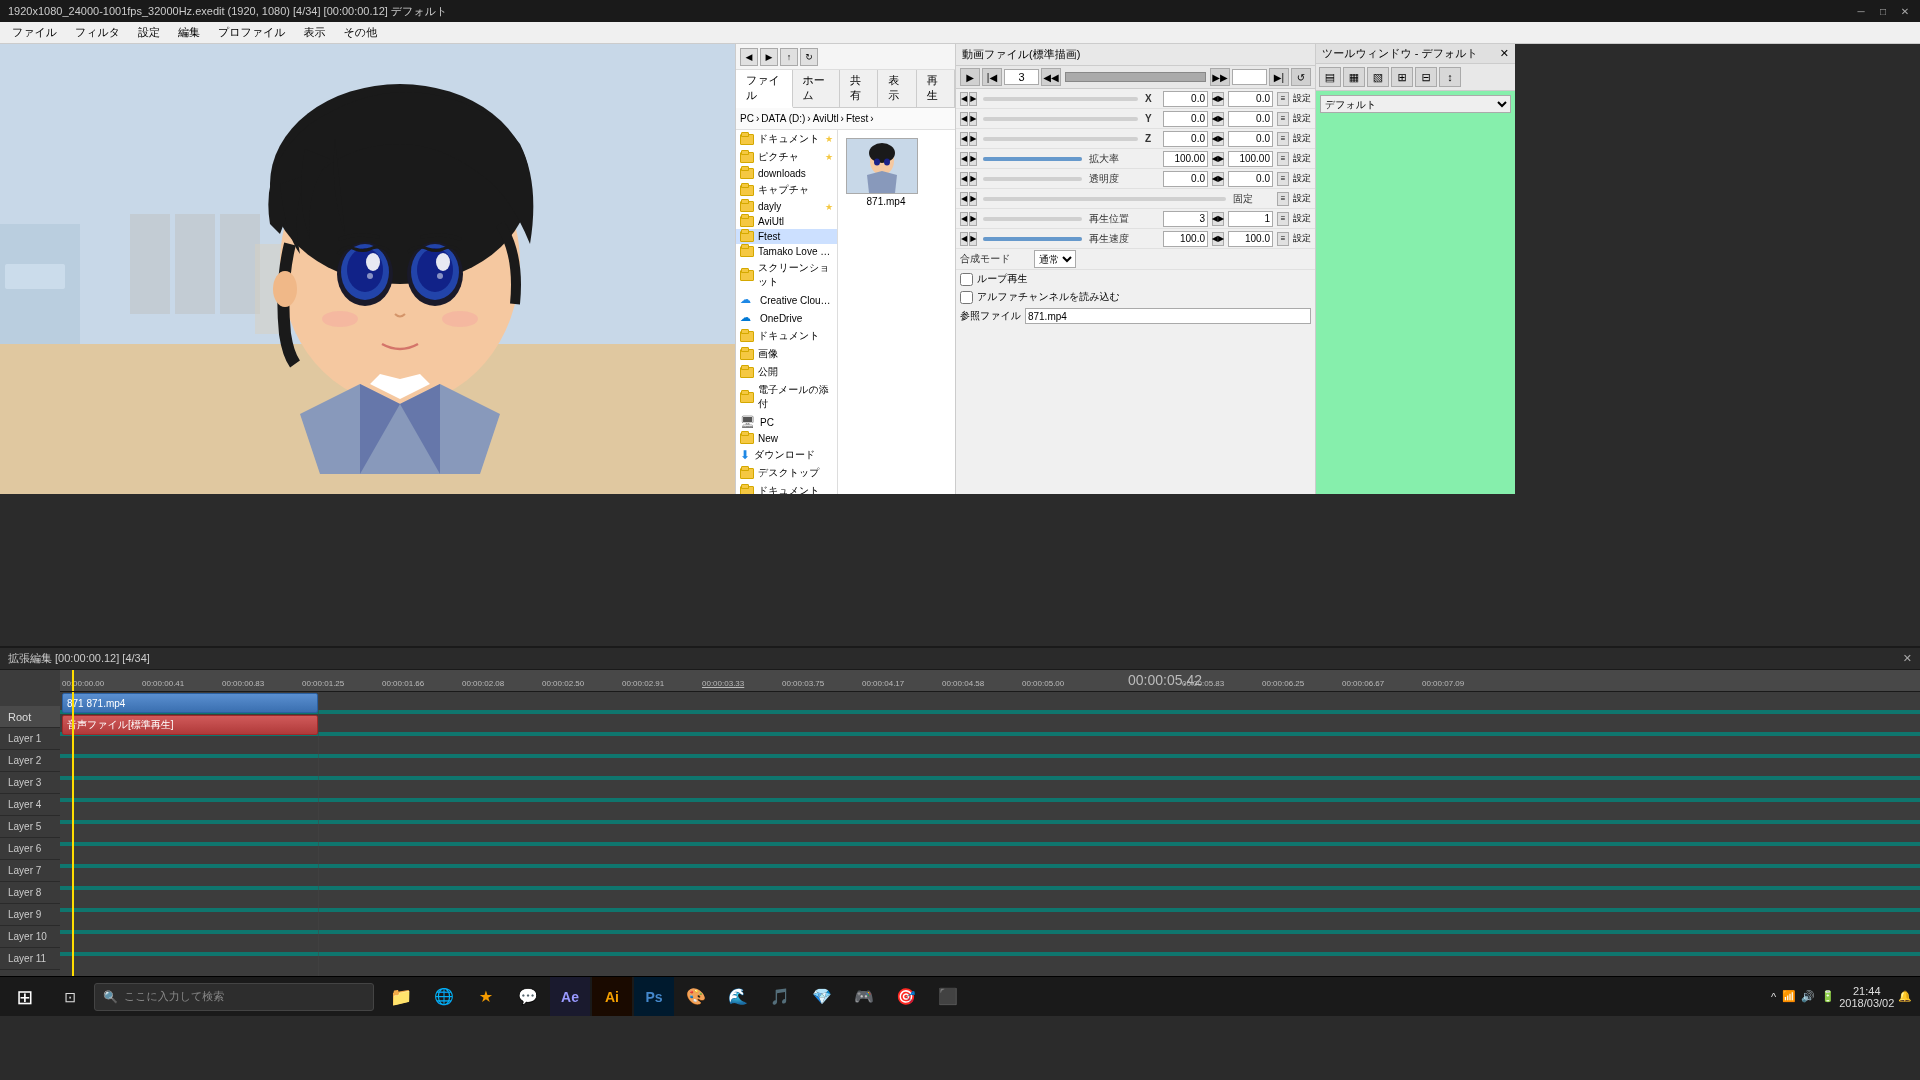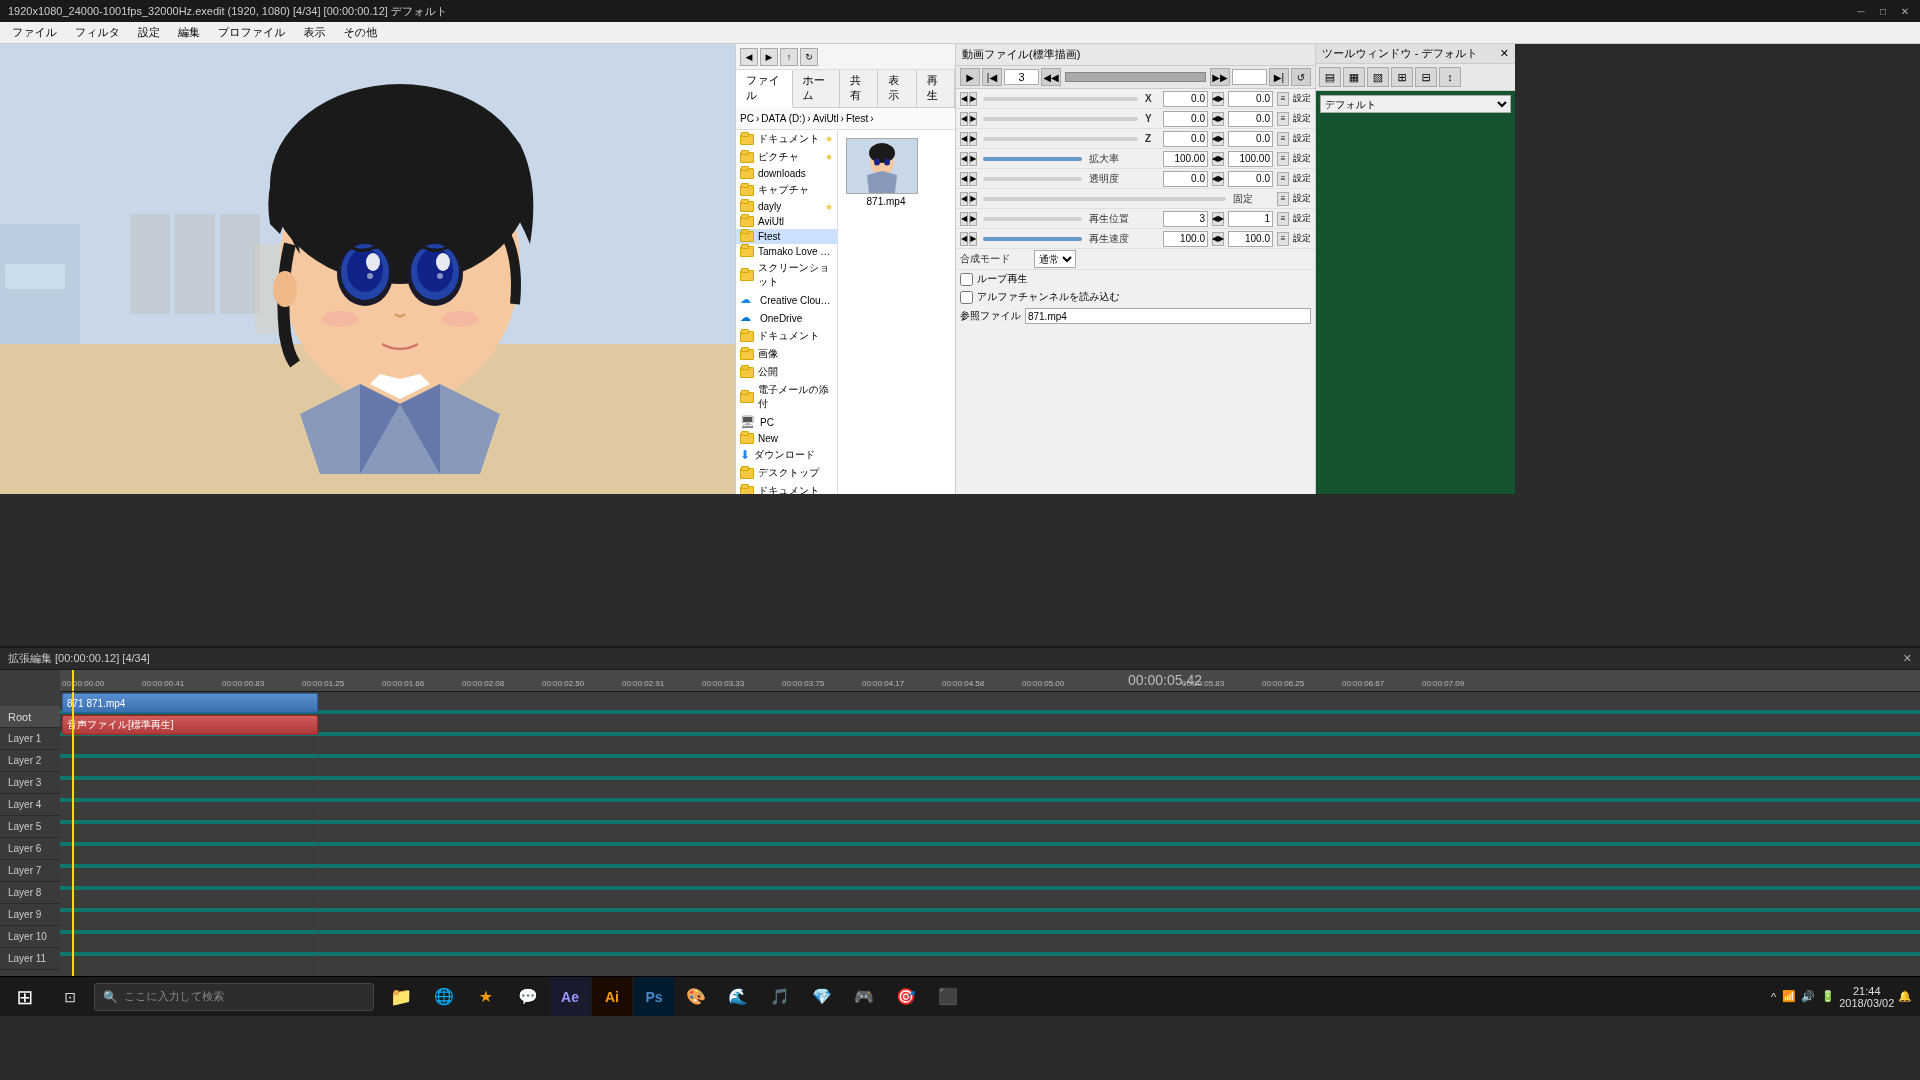--- a/index.html
+++ b/index.html
@@ -48,21 +48,21 @@
     .number-input { width: 45px; height: 16px; border: 1px solid #aaa; background: white; text-align: right; font-size: 10px; padding: 0 2px; }
     .slider-track { flex: 1; height: 4px; background: #d0d0d0; border-radius: 2px; position: relative; }
     .arrow-btn { width: 12px; height: 14px; background: #e0e0e0; border: 1px solid #aaa; display: flex; align-items: center; justify-content: center; cursor: pointer; font-size: 8px; }
     .axis-label { width: 14px; font-size: 10px; font-weight: bold; color: #333; }
     .dropdown-select { height: 18px; font-size: 10px; border: 1px solid #aaa; background: white; }
     .checkbox-row { display: flex; align-items: center; gap: 4px; padding: 2px 4px; font-size: 10px; }
     .ref-file-row { display: flex; align-items: center; gap: 4px; padding: 2px 4px; font-size: 10px; }
     .ref-input { flex: 1; height: 16px; border: 1px solid #aaa; background: white; font-size: 10px; padding: 0 2px; }
 
     
-    .tool-window { width: 200px; background: #14532d; border-left: 1px solid #ccc; height: 450px; }
+    .tool-window { width: 200px; background: #86efac; border-left: 1px solid #ccc; height: 450px; }
     .tool-header { background: #e0e0e0; padding: 2px 6px; font-size: 11px; border-bottom: 1px solid #ccc; display: flex; align-items: center; justify-content: space-between; }
     .tool-icons { display: flex; padding: 3px; gap: 2px; border-bottom: 1px solid #ccc; background: #e8e8e8; }
     .tool-icon { width: 22px; height: 20px; background: #d8d8d8; border: 1px solid #aaa; display: flex; align-items: center; justify-content: center; cursor: pointer; font-size: 11px; }
 
     
     .timeline-area { height: 330px; background: #3c3c3c; border-top: 2px solid #1a1a1a; display: flex; flex-direction: column; }
     .timeline-header-bar { background: #2a2a2a; height: 22px; display: flex; align-items: center; padding: 0 8px; color: #ccc; font-size: 11px; border-bottom: 1px solid #1a1a1a; justify-content: space-between; }
     .timeline-close { color: #aaa; cursor: pointer; }
     .layer-label-root { height: 22px; background: #4a4a4a; display: flex; align-items: center; padding: 0 8px; color: #ddd; font-size: 11px; border-bottom: 1px solid #2a2a2a; cursor: pointer; }
     .layer-label { height: 22px; display: flex; align-items: center; padding: 0 8px; color: #ccc; font-size: 10px; border-bottom: 1px solid #2a2a2a; background: #3a3a3a; }
@@ -524,21 +524,21 @@
               <div style="position:absolute;top:0;left:12px;width:2px;height:22px;background:#ffdd00;z-index:10;"></div>
 
               <span style="position:absolute;left:2px;bottom:3px;font-size:8px;color:#bbb;">00:00:00.00</span>
               <span style="position:absolute;left:82px;bottom:3px;font-size:8px;color:#bbb;">00:00:00.41</span>
               <span style="position:absolute;left:162px;bottom:3px;font-size:8px;color:#bbb;">00:00:00.83</span>
               <span style="position:absolute;left:242px;bottom:3px;font-size:8px;color:#bbb;">00:00:01.25</span>
               <span style="position:absolute;left:322px;bottom:3px;font-size:8px;color:#bbb;">00:00:01.66</span>
               <span style="position:absolute;left:402px;bottom:3px;font-size:8px;color:#bbb;">00:00:02.08</span>
               <span style="position:absolute;left:482px;bottom:3px;font-size:8px;color:#bbb;">00:00:02.50</span>
               <span style="position:absolute;left:562px;bottom:3px;font-size:8px;color:#bbb;">00:00:02.91</span>
-              <span style="position:absolute;left:642px;bottom:3px;font-size:8px;color:#bbb;">00:00:03.33</span>
+              <span style="position:absolute;left:642px;bottom:3px;font-size:8px;color:#bbb;text-decoration:underline;">00:00:03.33</span>
               <span style="position:absolute;left:722px;bottom:3px;font-size:8px;color:#bbb;">00:00:03.75</span>
               <span style="position:absolute;left:802px;bottom:3px;font-size:8px;color:#bbb;">00:00:04.17</span>
               <span style="position:absolute;left:882px;bottom:3px;font-size:8px;color:#bbb;">00:00:04.58</span>
               <span style="position:absolute;left:962px;bottom:3px;font-size:8px;color:#bbb;">00:00:05.00</span>
               <span style="position:absolute;left:1068px;bottom:3px;font-size:14px;color:#bbb;">00:00:05.42</span>
               <span style="position:absolute;left:1122px;bottom:3px;font-size:8px;color:#bbb;">00:00:05.83</span>
               <span style="position:absolute;left:1202px;bottom:3px;font-size:8px;color:#bbb;">00:00:06.25</span>
               <span style="position:absolute;left:1282px;bottom:3px;font-size:8px;color:#bbb;">00:00:06.67</span>
               <span style="position:absolute;left:1362px;bottom:3px;font-size:8px;color:#bbb;">00:00:07.09</span>
             </div>

